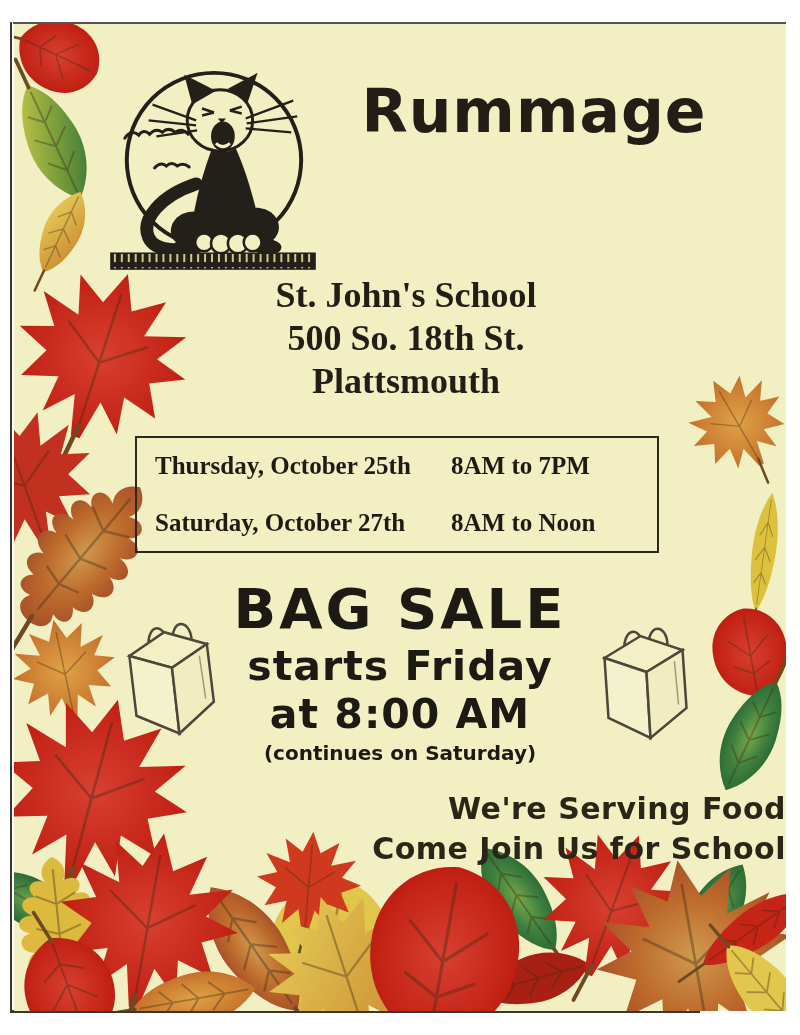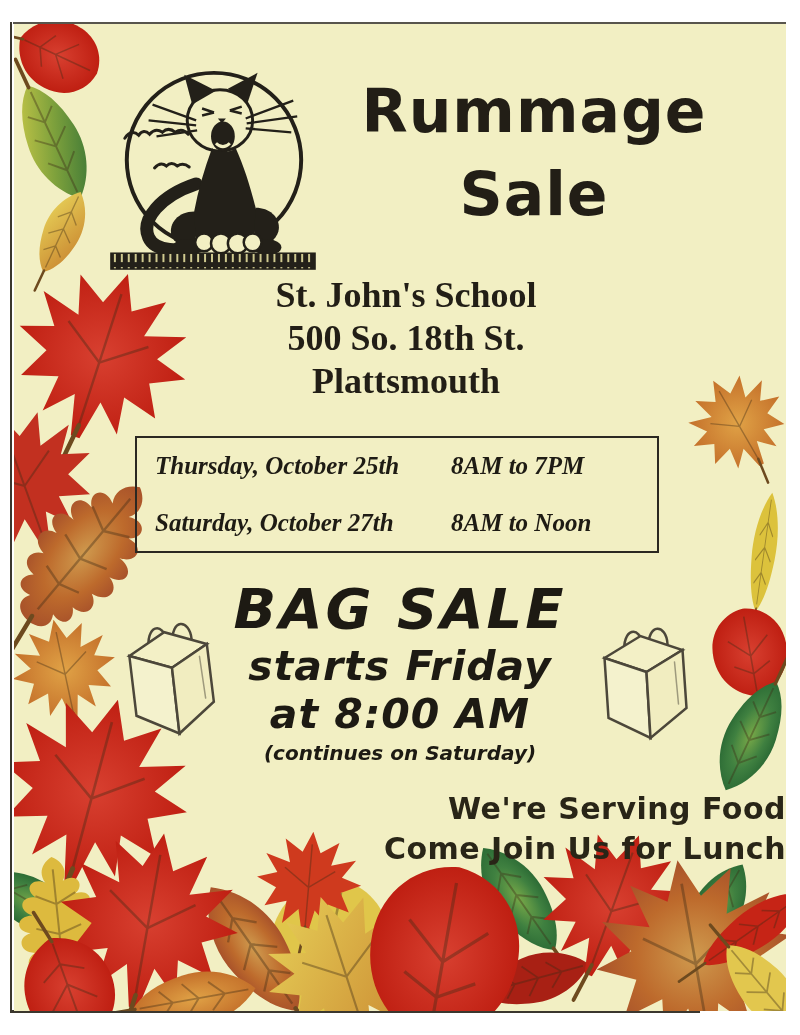--- a/index.html
+++ b/index.html
@@ -33,31 +33,31 @@
       font-family:"DejaVu Sans",sans-serif;font-weight:bold;font-size:60px;
       line-height:83px;letter-spacing:1px;color:#221e16;}
 
   .address{position:absolute;left:0;top:250px;width:772px;text-align:center;
       font-family:"Liberation Serif",serif;font-weight:bold;font-size:36px;
       line-height:43px;color:#221e16;padding-left:12px;}
 
   .schedule{position:absolute;left:121px;top:412px;width:524px;height:117px;
       border:2px solid #2b2822;background:transparent;}
   .schedule table{width:100%;height:100%;border-collapse:collapse;
-      font-family:"Liberation Serif",serif;font-weight:bold;font-size:25px;color:#1e1b14;font-style:italic;}
+      font-family:"Liberation Serif",serif;font-weight:bold;font-size:25px;color:#1e1b14;}
   .schedule td{padding:0;vertical-align:middle;white-space:nowrap;}
   .schedule td.day{padding-left:18px;width:310px;}
   .schedule td.time{padding-left:4px;margin-top:40px;}
 
   .bag-art{position:absolute;}
   .bag-left{left:100px;top:588px;transform:rotate(-3deg);}
   .bag-right{left:574px;top:592px;}
 
   .bagsale{position:absolute;left:0;top:552px;width:772px;text-align:center;
-      font-family:"DejaVu Sans",sans-serif;color:#1d1a13;font-style:italic;}
+      font-family:"DejaVu Sans",sans-serif;color:#1d1a13;}
   .bagsale .heading{font-size:56px;font-weight:bold;letter-spacing:3px;line-height:66px;}
   .bagsale .detail{font-size:41px;font-weight:bold;line-height:48px;letter-spacing:1px;}
   .bagsale .note{font-size:20px;font-weight:bold;line-height:30px;}
 
   .food{position:absolute;left:0;top:765px;width:772px;text-align:right;
       font-family:"DejaVu Sans",sans-serif;font-weight:bold;font-size:30px;
       line-height:40px;letter-spacing:.5px;color:#292517;}
 </style>
 </head>
 <body>
@@ -188,21 +188,20 @@
         <circle cx="102" cy="181" r="9" fill="var(--paper)" stroke="var(--ink)" stroke-width="2.5"></circle>
         <circle cx="119" cy="182" r="10" fill="var(--paper)" stroke="var(--ink)" stroke-width="2.5"></circle>
         <circle cx="136" cy="182" r="10" fill="var(--paper)" stroke="var(--ink)" stroke-width="2.5"></circle>
         <circle cx="151" cy="181" r="9" fill="var(--paper)" stroke="var(--ink)" stroke-width="2.5"></circle>
 
         <rect x="8" y="192" width="206" height="16" fill="url(#matp)" stroke="var(--ink)" stroke-width="1.5"></rect>
       </svg>
 
       <div class="title-block">
         <div>Rummage</div>
-        <div>Sale</div>
       </div>
 
       <div class="address">
         <div>St. John's School</div>
         <div>500 So. 18th St.</div>
         <div>Plattsmouth</div>
       </div>
 
       <div class="schedule">
         <table>
@@ -242,18 +241,18 @@
 
       <div class="bagsale">
         <div class="heading">BAG SALE</div>
         <div class="detail">starts Friday</div>
         <div class="detail">at 8:00 AM</div>
         <div class="note">(continues on Saturday)</div>
       </div>
 
       <div class="food">
         <div>We're Serving Food</div>
-        <div>Come Join Us for Lunch</div>
+        <div>Come Join Us for School</div>
       </div>
 
     </div>
   </div>
 </div>
 
 </body></html>

